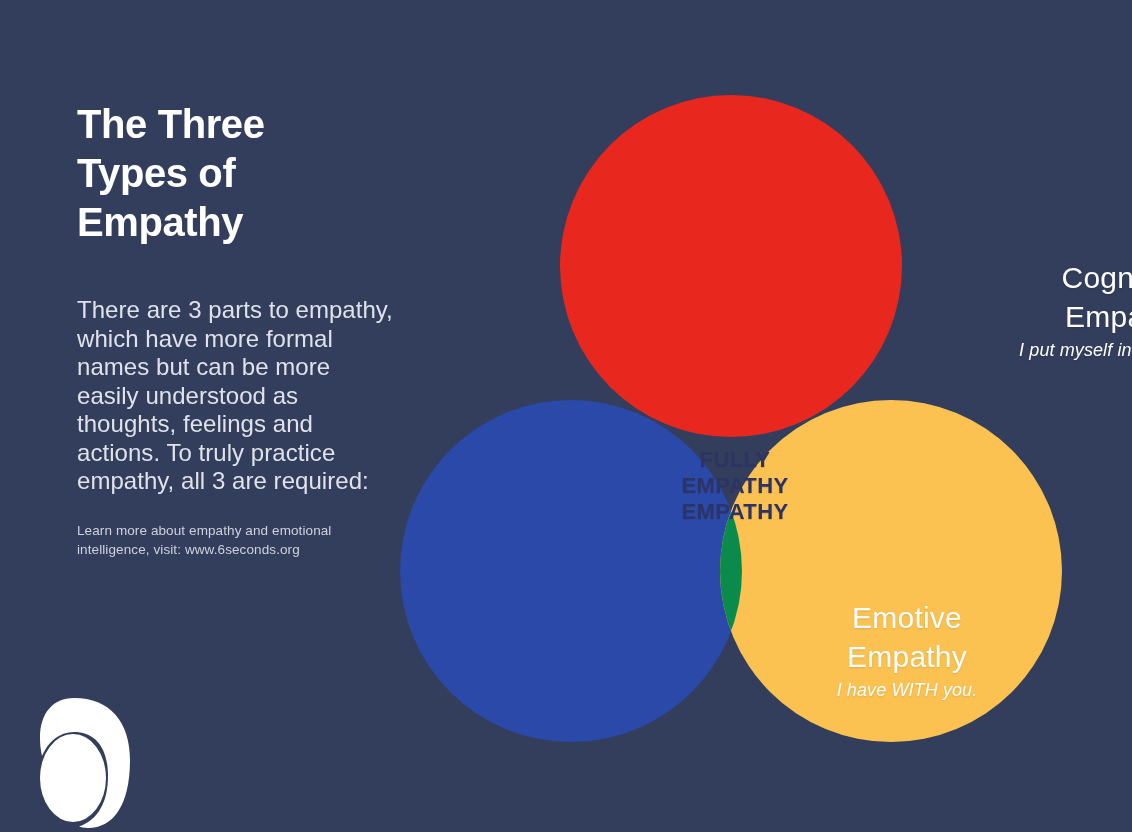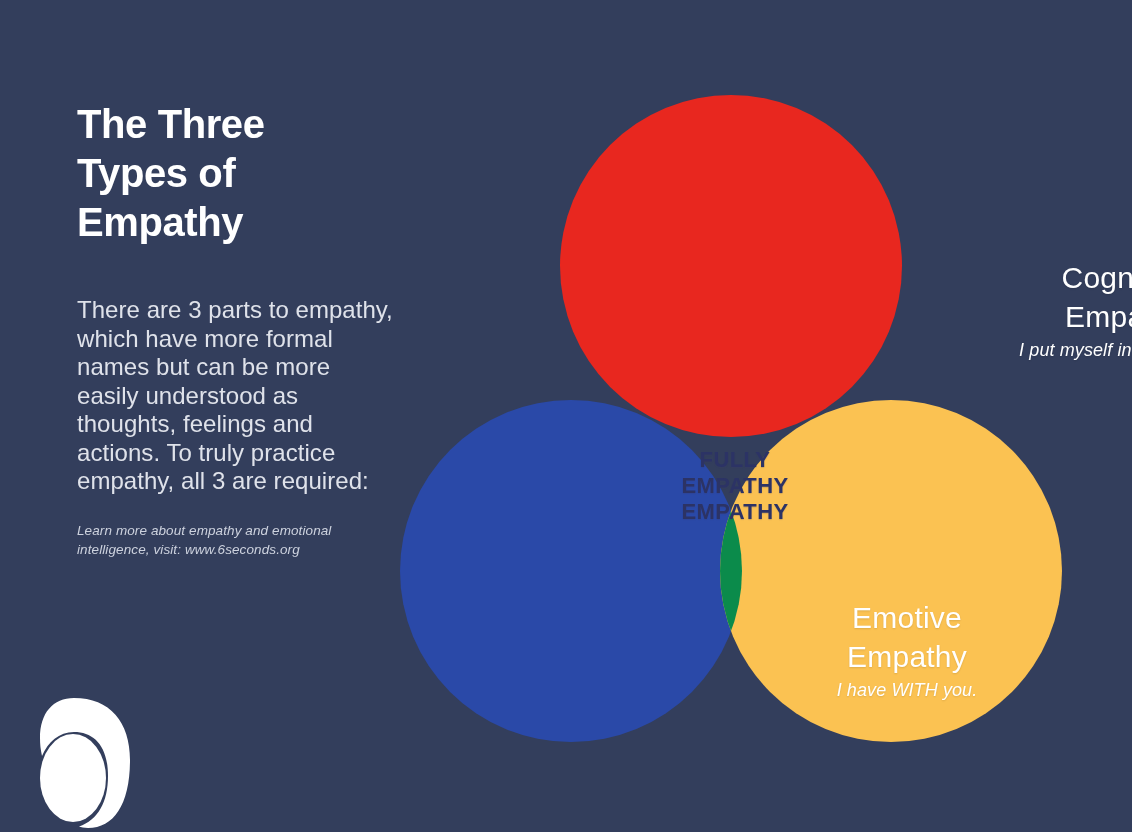--- a/index.html
+++ b/index.html
@@ -43,21 +43,20 @@
     font-size: 24px;
     line-height: 28.5px;
     color: #dfe2ea;
     letter-spacing: 0.05px;
   }
   #learn-more-note {
     margin: 0;
     margin-top: 25px;
     font-size: 13.5px;
     line-height: 19px;
-    font-style: italic;
     color: #cdd2de;
     letter-spacing: 0.1px;
   }
 
   
   #logo-mark {
     position: absolute;
     left: 26px;
     bottom: 0px;
     width: 130px;

